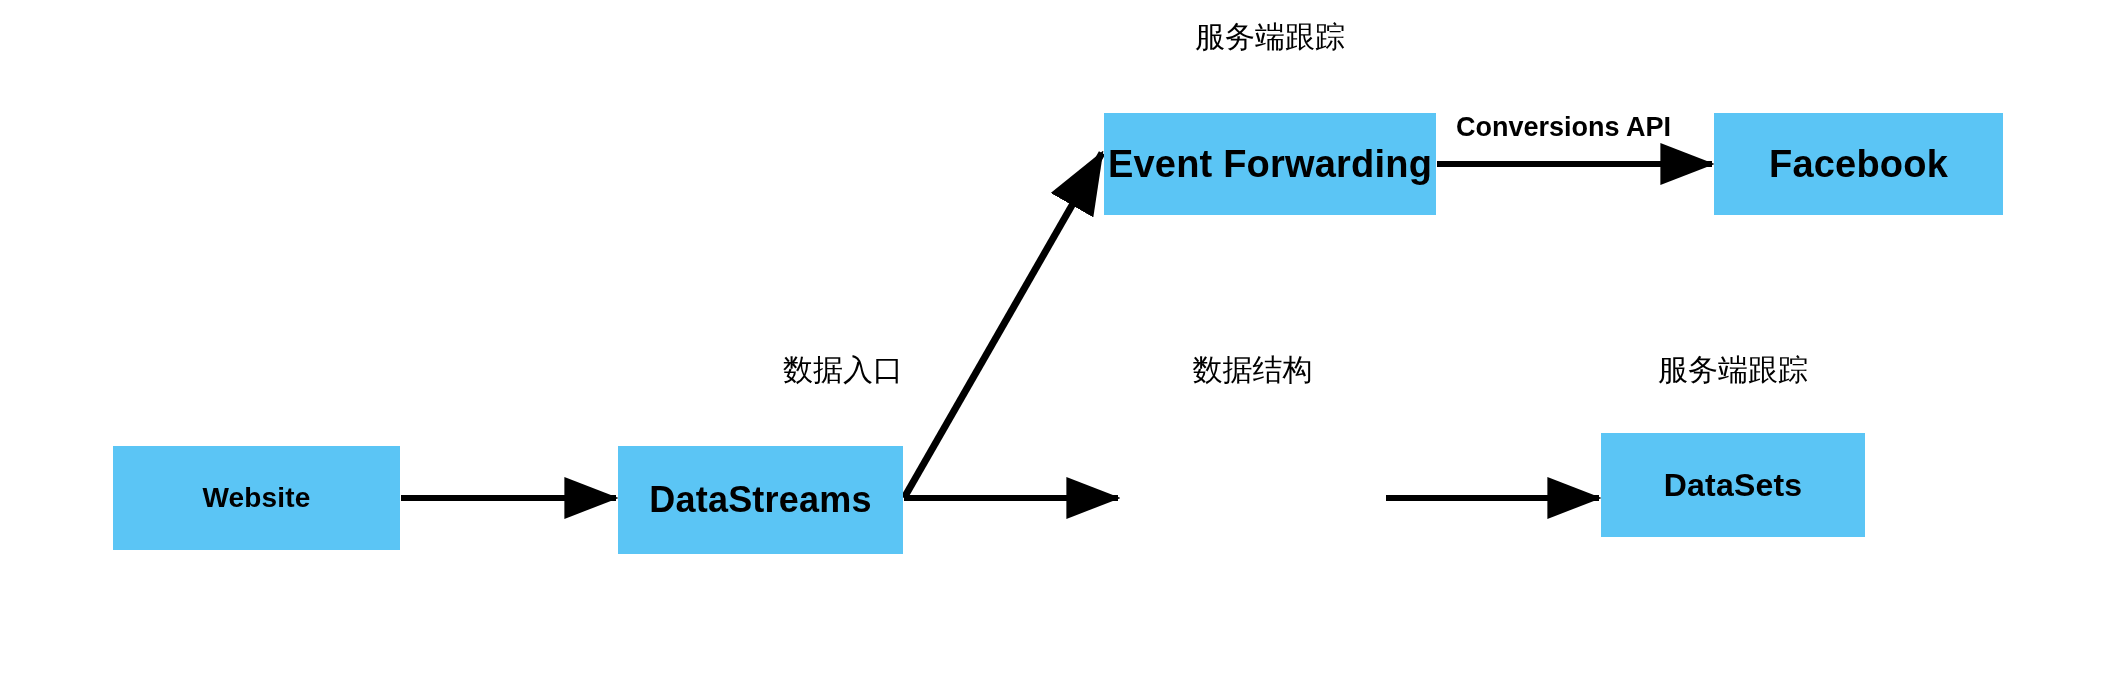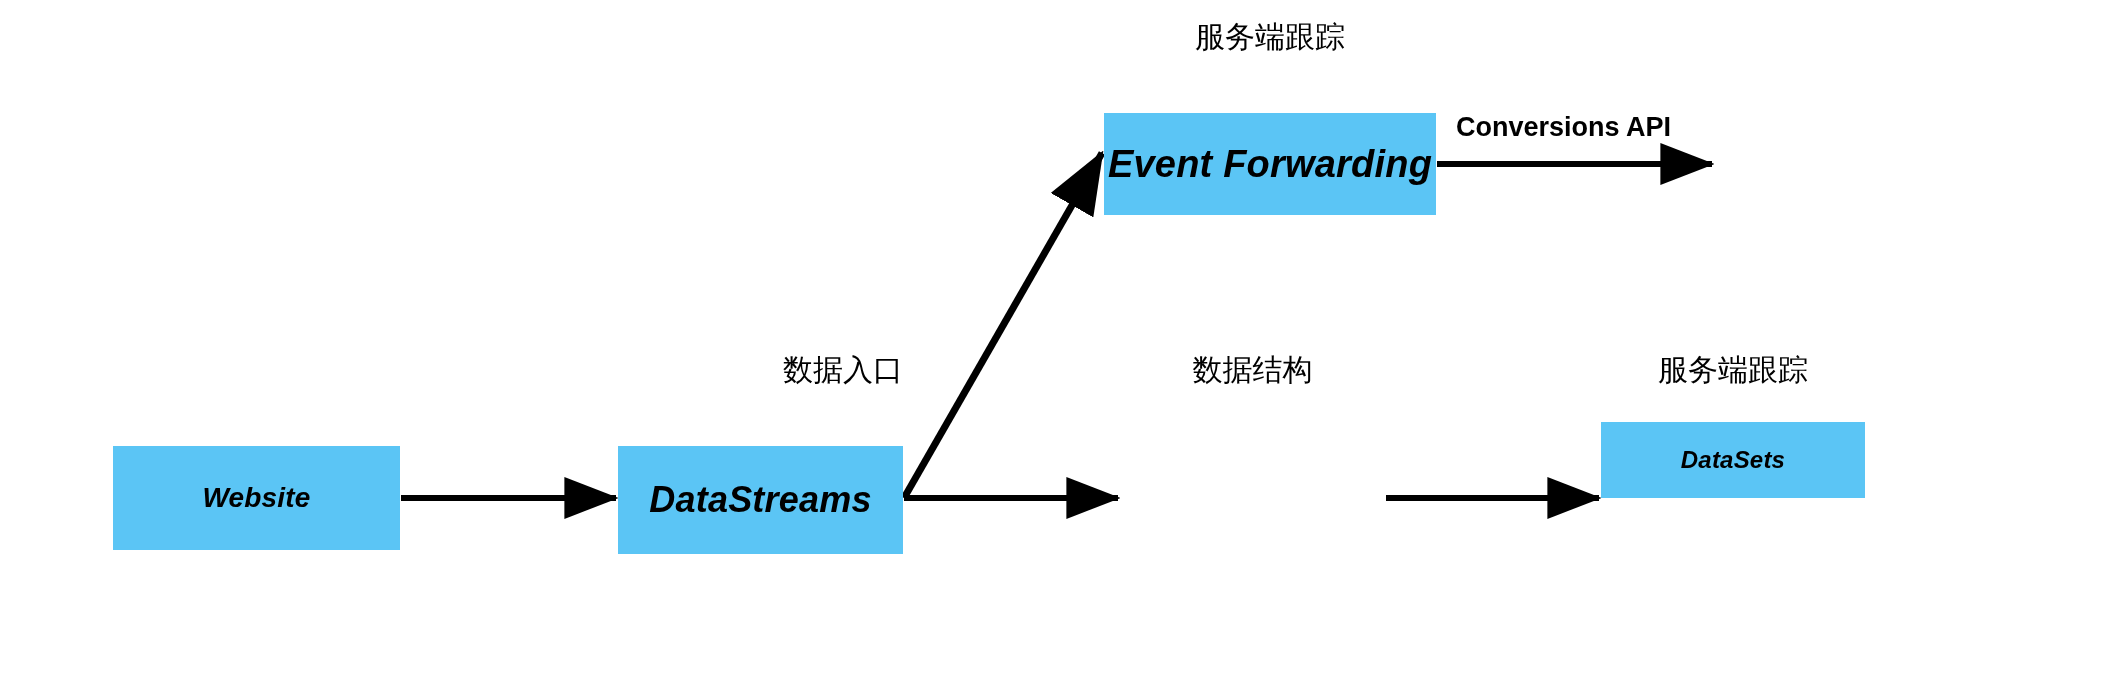--- a/index.html
+++ b/index.html
@@ -34,21 +34,20 @@
     background: #5bc5f5;
     color: #000000;
     font-weight: bold;
     letter-spacing: 0.2px;
     box-sizing: border-box;
   }
   .node-label {
     display: block;
     line-height: 1;
     white-space: nowrap;
-    font-style: italic;
   }
   .group-label {
     position: absolute;
     color: #000000;
     font-weight: 400;
     font-size: 30px;
     line-height: 1;
     white-space: nowrap;
     text-align: center;
     font-family: "DejaVu Sans", "Liberation Sans", sans-serif;
@@ -62,21 +61,21 @@
     white-space: nowrap;
     font-family: "Liberation Sans", "DejaVu Sans", sans-serif;
   }
 
   
   #node-event-forwarding { left: 1104px; top: 113px; width: 332px; height: 102px; font-size: 38px; }
   #node-facebook         { left: 1714px; top: 113px; width: 289px; height: 102px; font-size: 38px; }
   #node-website          { left: 113px;  top: 446px; width: 287px; height: 104px; font-size: 28px; }
   #node-datastreams      { left: 618px;  top: 446px; width: 285px; height: 108px; font-size: 36px; text-align: center; }
   #node-schema           { left: 1120px; top: 446px; width: 265px; height: 104px; font-size: 36px; }
-  #node-datasets         { left: 1601px; top: 422px; width: 264px; height: 76px; font-size: 24px; }
+  #node-datasets         { left: 1601px; top: 433px; width: 264px; height: 104px; font-size: 32px; }
 
   
   #label-server-side { left: 1104px; top: 22px;  width: 332px; }
   #label-ingest      { left: 618px;  top: 355px; width: 285px; text-align: right; }
   #label-structure   { left: 1120px; top: 355px; width: 265px; text-align: center; }
   #label-storage     { left: 1601px; top: 355px; width: 264px; }
 
   
   #label-conversions-api { left: 1456px; top: 114px; }
 </style>
@@ -110,20 +109,23 @@
   <div class="group-label" id="label-structure">数据结构</div>
 
   <div class="group-label" id="label-storage">服务端跟踪</div>
 
   <div class="edge-label" id="label-conversions-api">Conversions API</div>
 
   <div class="node" id="node-event-forwarding">
     <span class="node-label">Event Forwarding</span>
   </div>
 
+  <div class="node" id="node-facebook">
+    <span class="node-label">Facebook</span>
+  </div>
 
   <div class="node" id="node-website">
     <span class="node-label">Website</span>
   </div>
 
   <div class="node" id="node-datastreams">
     <span class="node-label">DataStreams</span>
   </div>
 
 

